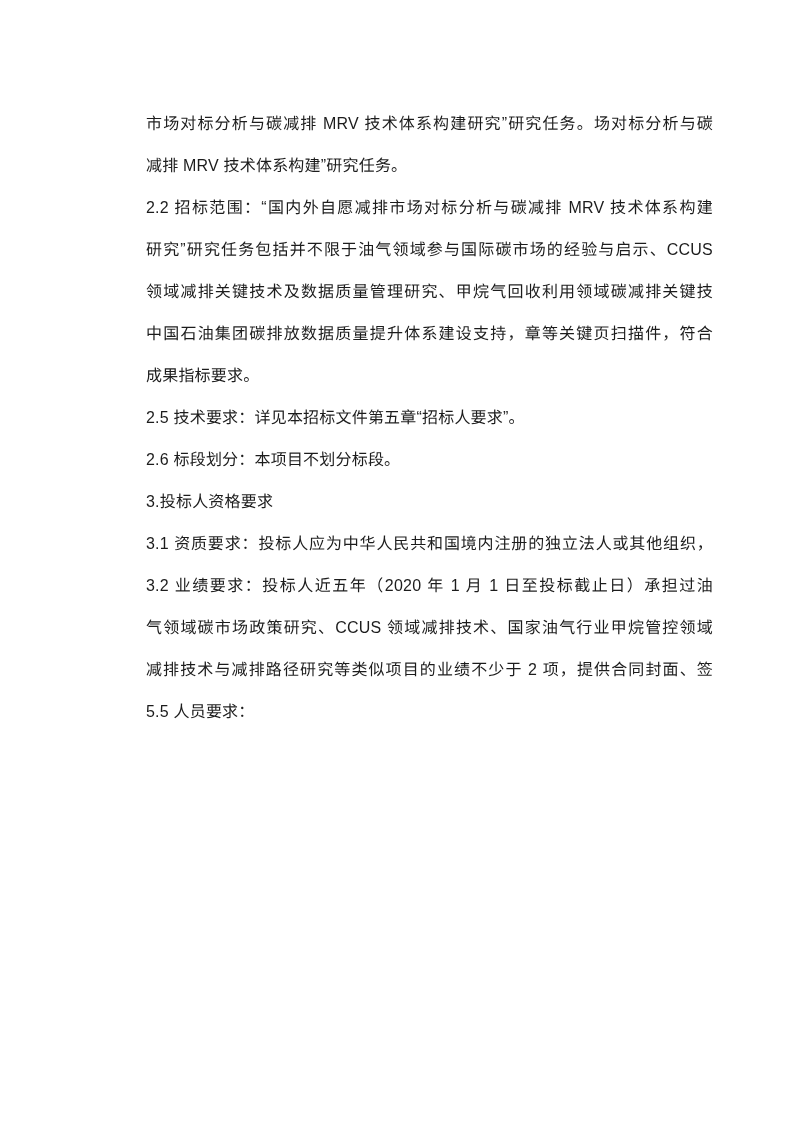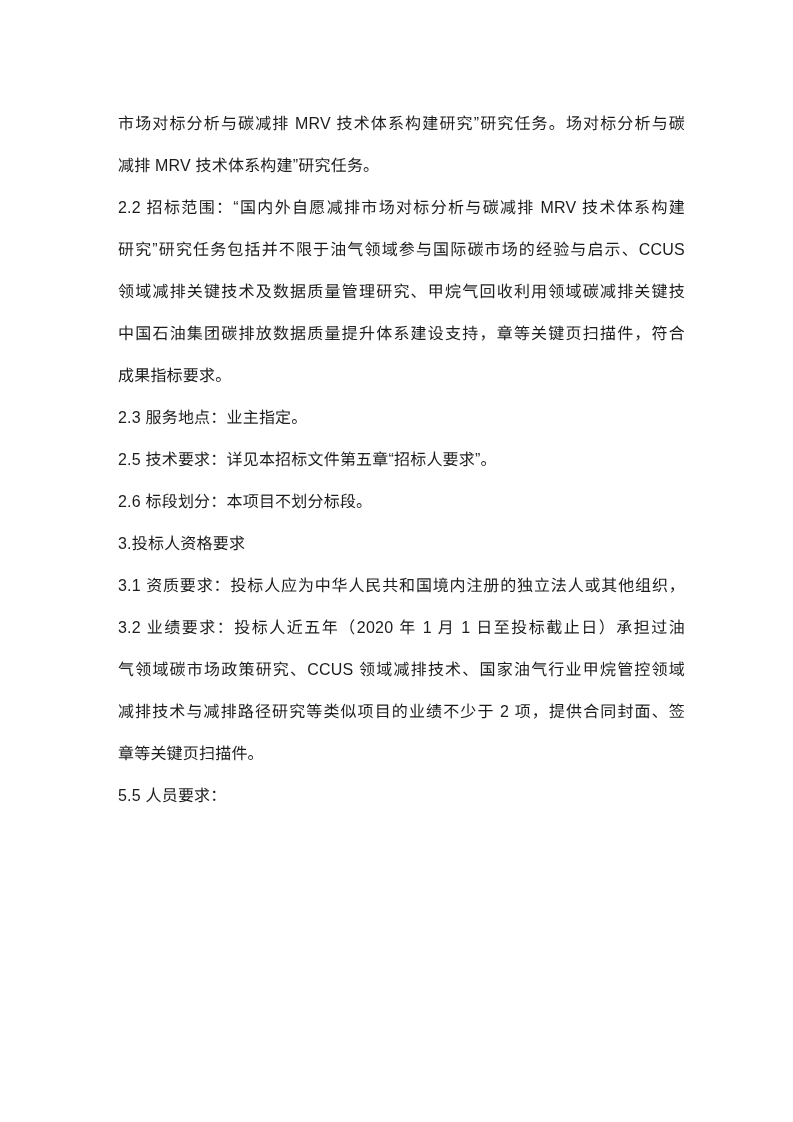--- a/index.html
+++ b/index.html
@@ -30,44 +30,43 @@
     line-height: 42px;
     font-weight: 400;
     letter-spacing: 0.2px;
   }
   .line {
     width: 567px;
     height: 42px;
     text-align: left;
     white-space: normal;
     overflow: visible;
+    margin-left: 28px;
   }
   
   .line.j {
     text-align: justify;
     text-align-last: justify;
     text-justify: inter-character;
   }
 </style>
 </head>
 <body>
 
 <div class="page">
   <div class="doc-body">
     <div class="line j">市场对标分析与碳减排 MRV 技术体系构建研究”研究任务。场对标分析与碳</div>
     <div class="line">减排 MRV 技术体系构建”研究任务。</div>
     <div class="line j">2.2 招标范围：“国内外自愿减排市场对标分析与碳减排 MRV 技术体系构建</div>
     <div class="line j">研究”研究任务包括并不限于油气领域参与国际碳市场的经验与启示、CCUS</div>
     <div class="line j">领域减排关键技术及数据质量管理研究、甲烷气回收利用领域碳减排关键技</div>
     <div class="line j">中国石油集团碳排放数据质量提升体系建设支持，章等关键页扫描件，符合</div>
     <div class="line">成果指标要求。</div>
-    <div class="line">2.3 服务地点：业主指定。</div>
     <div class="line">2.5 技术要求：详见本招标文件第五章“招标人要求”。</div>
     <div class="line">2.6 标段划分：本项目不划分标段。</div>
     <div class="line">3.投标人资格要求</div>
     <div class="line j">3.1 资质要求：投标人应为中华人民共和国境内注册的独立法人或其他组织，</div>
     <div class="line j">3.2 业绩要求：投标人近五年（2020 年 1 月 1 日至投标截止日）承担过油</div>
     <div class="line j">气领域碳市场政策研究、CCUS 领域减排技术、国家油气行业甲烷管控领域</div>
     <div class="line j">减排技术与减排路径研究等类似项目的业绩不少于 2 项，提供合同封面、签</div>
-    <div class="line">章等关键页扫描件。</div>
     <div class="line">5.5 人员要求：</div>
   </div>
 </div>
 
 </body></html>

